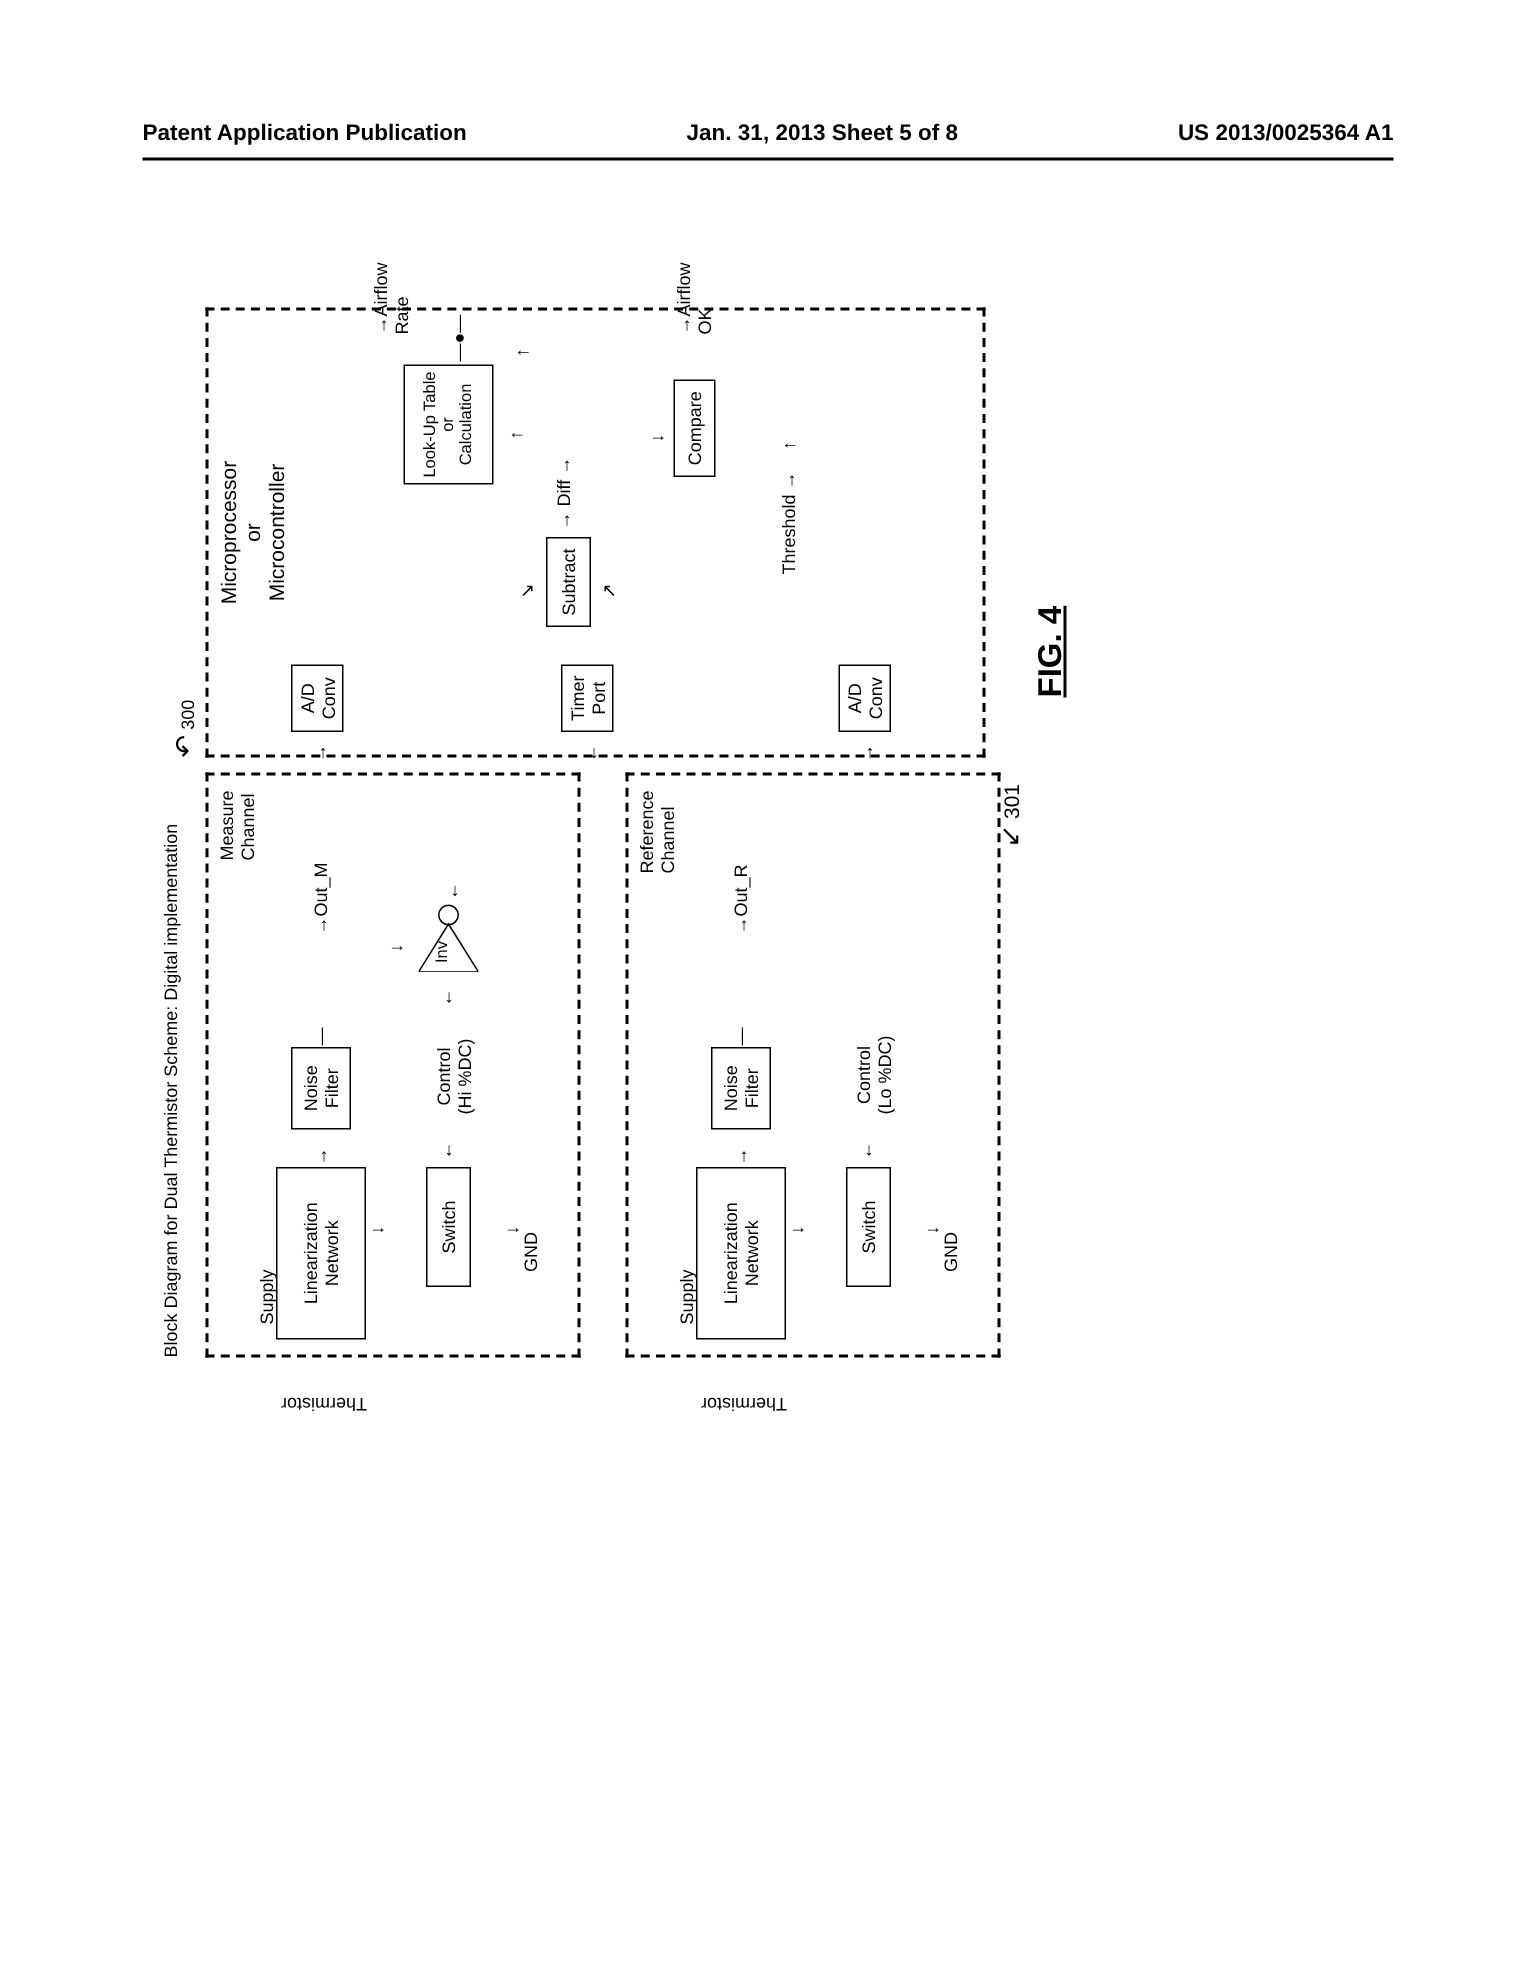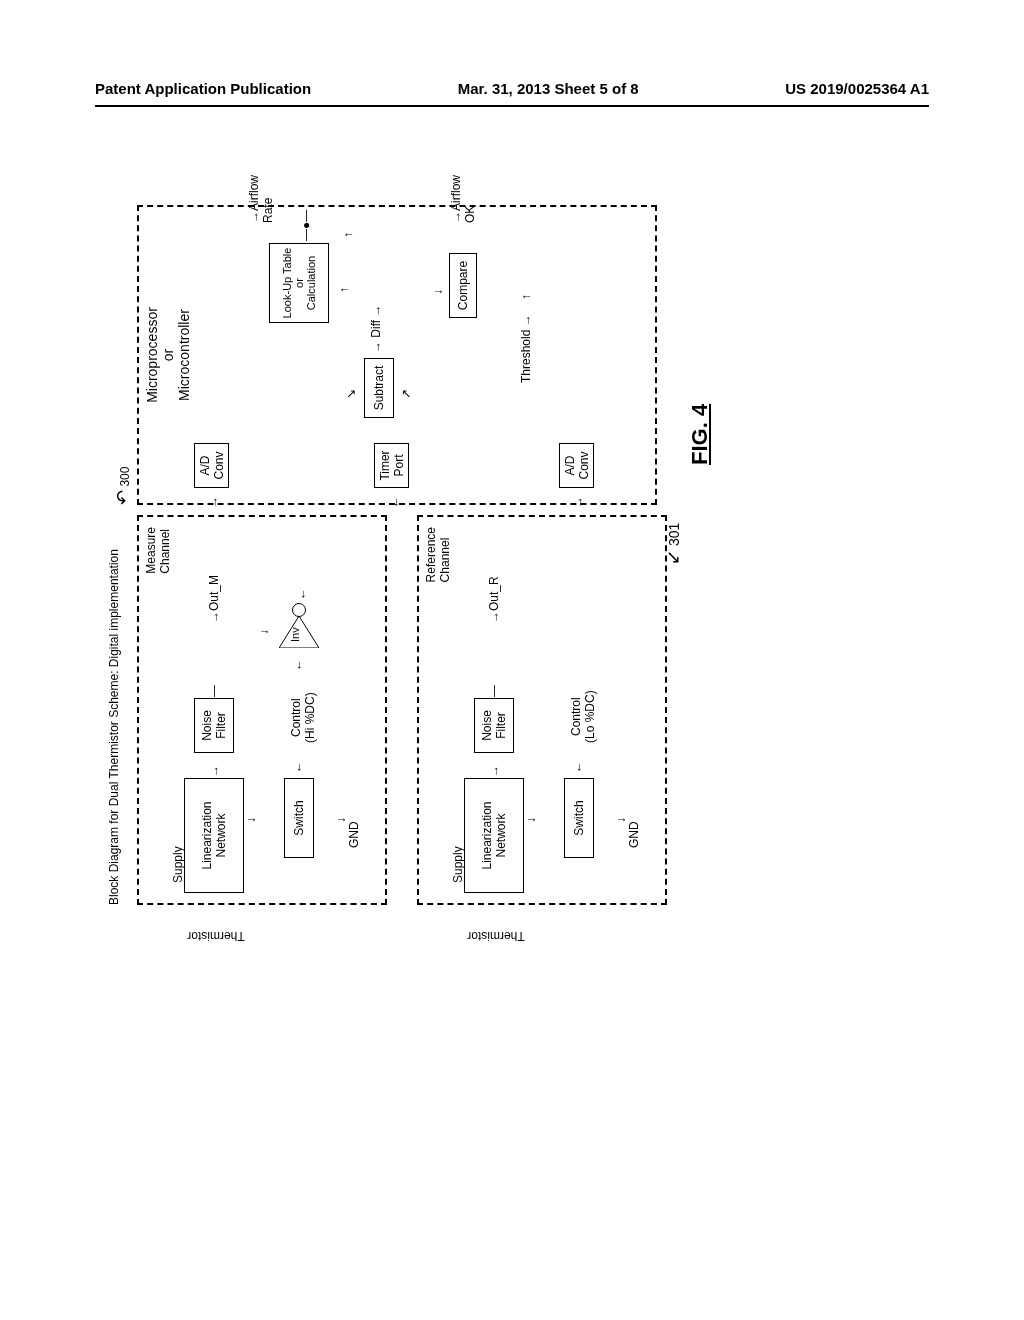--- a/index.html
+++ b/index.html
@@ -44,22 +44,22 @@
   .diff-lbl { top: 230px; left: 150px; }
   .threshold-lbl { top: 380px; left: 120px; }
   .airflow-rate { top: 108px; left: 280px; }
   .airflow-ok { top: 310px; left: 280px; }
 </style>
 </head>
 <body>
 
 <div class="page-header">
   <span>Patent Application Publication</span>
-  <span>Mar. 31, 2013   Sheet 5 of 8</span>
-  <span>US 2019/0025364 A1</span>
+  <span>Jan. 31, 2013   Sheet 5 of 8</span>
+  <span>US 2013/0025364 A1</span>
 </div>
 <div class="header-divider"></div>
 
 <div class="diagram-container">
   <div class="diagram-title txt">Block Diagram for Dual Thermistor Scheme: Digital implementation</div>
   <div class="ref-300 txt">
     <span style="font-size:18px;">↶</span> <span>300</span>
   </div>
 
   <div class="channel measure-channel">

